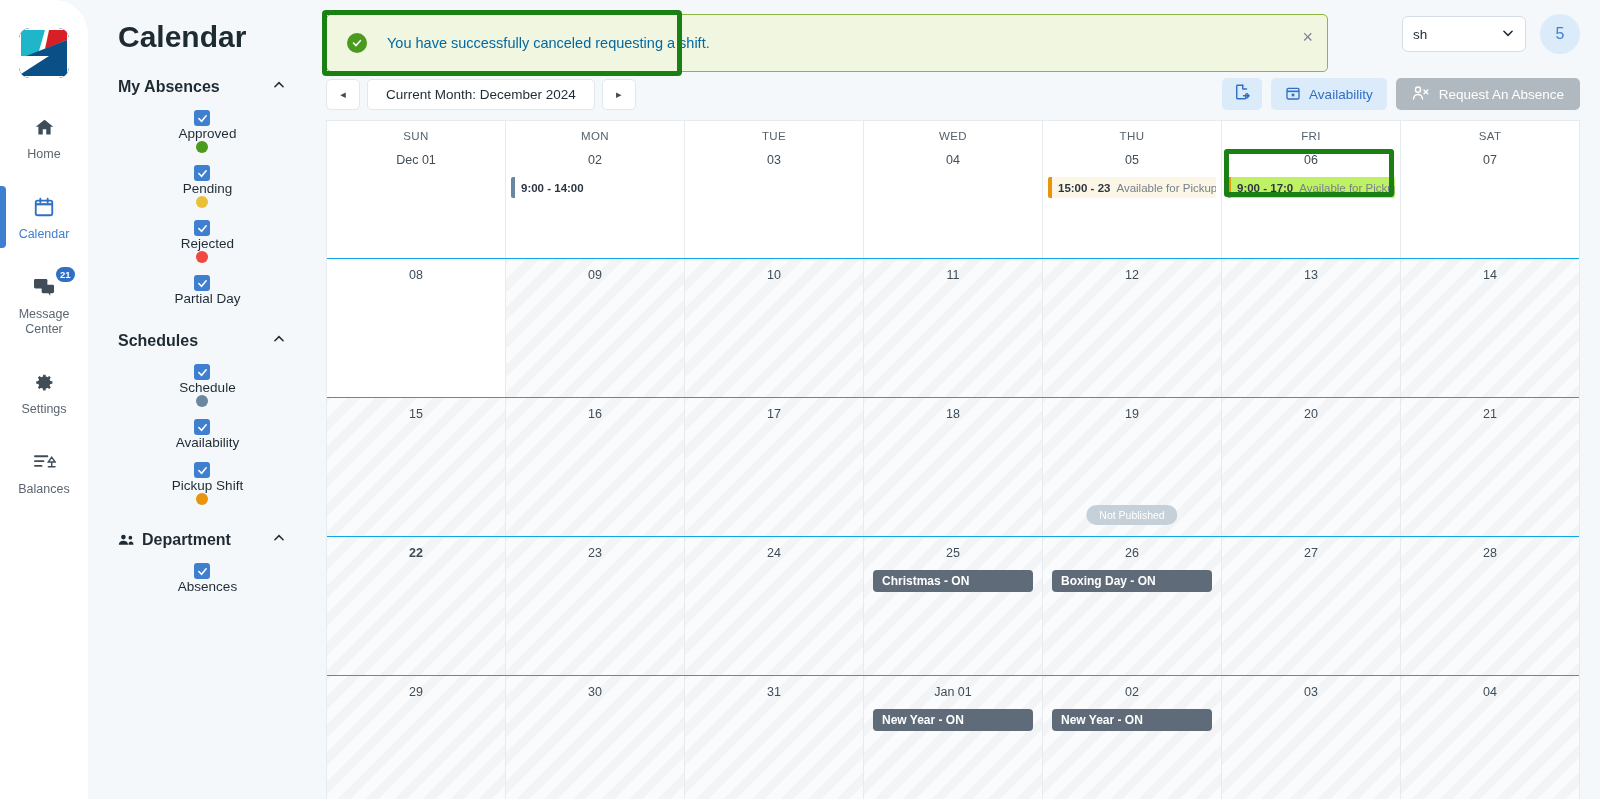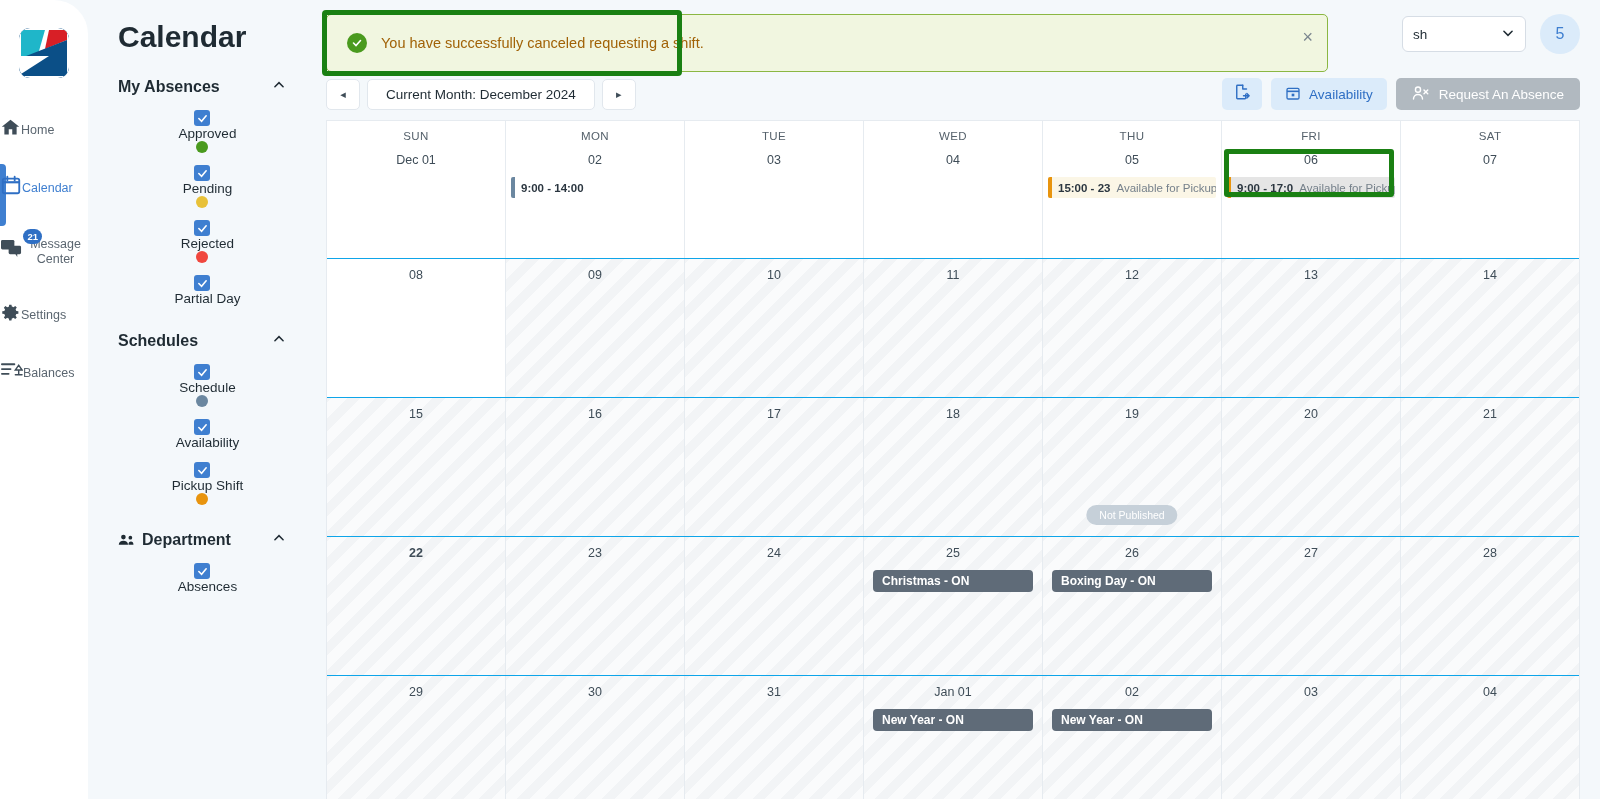--- a/index.html
+++ b/index.html
@@ -16,21 +16,21 @@
     width: 88px; min-width: 88px; height: 799px;
     background: #ffffff;
     border-top-right-radius: 34px;
     position: relative; z-index: 5;
     display: flex; flex-direction: column; align-items: center;
   }
   .logo { width: 50px; height: 50px; margin-top: 28px; border-radius: 11px; overflow: hidden; position: relative; background:#0b4f87; }
   .rail-items { margin-top: 26px; width: 100%; }
   .rail-item {
     position: relative; width: 100%;
-    display: flex; flex-direction: row; align-items: center;
+    display: flex; flex-direction: column; align-items: center;
     padding: 10px 0 6px 0; margin-bottom: 16px;
     cursor: pointer;
   }
   .rail-item .ricon { height: 26px; display:flex; align-items:center; justify-content:center; position: relative; }
   .rail-item .rlabel {
     margin-top: 7px; font-size: 12.5px; color: #5b6670;
     text-align: center; line-height: 15px;
   }
   .rail-item.active .rlabel { color: #3f7fd0; }
   .rail-item.active::before {
@@ -93,21 +93,21 @@
   
   .banner {
     position: absolute; top: 14px; left: 18px; right: 272px; height: 58px;
     background: #f1f6e0; border: 1px solid #8bb742; border-radius: 5px;
     display:flex; align-items:center; padding: 0 20px; z-index: 3;
   }
   .banner .ok {
     width: 20px; height: 20px; border-radius: 50%; background: #4a9a1e;
     display:flex; align-items:center; justify-content:center; flex: none;
   }
-  .banner .btxt { margin-left: 14px; font-size: 14.5px; color: #a16207; }
+  .banner .btxt { margin-left: 20px; font-size: 14.5px; color: #0369a1; }
   .banner .bclose {
     position: absolute; right: 14px; top: 13px;
     font-size: 18px; color: #7b868f; cursor: pointer; line-height: 1;
   }
   .hl-banner {
     position: absolute; top: 10px; left: 14px; width: 360px; height: 66px;
     border: 5px solid #1a8013; border-radius: 4px; z-index: 4; pointer-events: none;
   }
 
   
@@ -464,21 +464,21 @@
               <div class="dnum">05</div>
               <div class="chip pickup" style="background: rgb(251, 246, 230);">
                 <span class="bar" style="background: rgb(232, 148, 14);"></span>
                 <span class="t1">15:00 - 23</span>
                 <span class="t2">Available for Pickup</span>
               </div>
             </div>
             <div class="cell">
               <div class="dow">FRI</div>
               <div class="dnum">06</div>
-              <div class="chip pickup" style="background: #e5e5e5;">
+              <div class="chip pickup" style="background: #bef264;">
                 <span class="bar" style="background: rgb(232, 148, 14);"></span>
                 <span class="t1">9:00 - 17:0</span>
                 <span class="t2">Available for Pickup</span>
               </div>
               <div class="hl-chip"></div>
             </div>
             <div class="cell">
               <div class="dow">SAT</div>
               <div class="dnum">07</div>
             </div>

